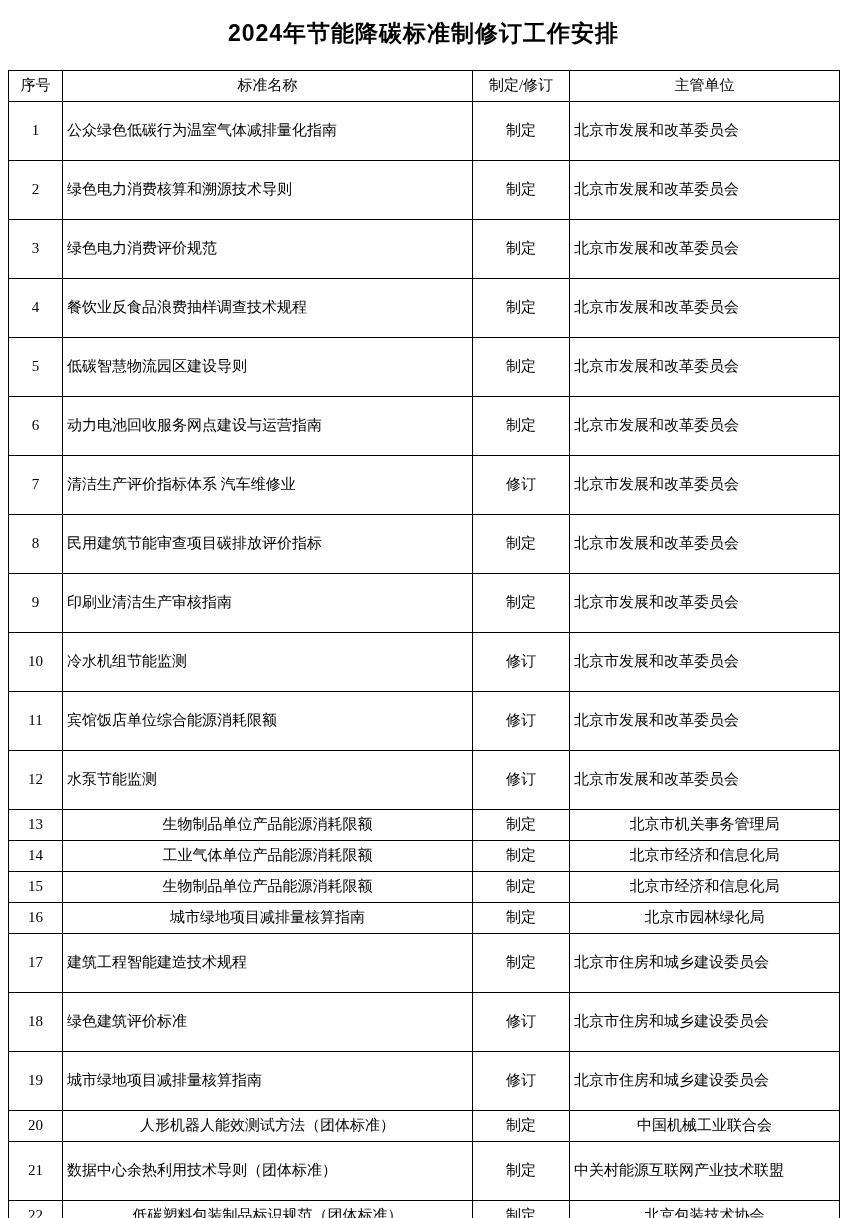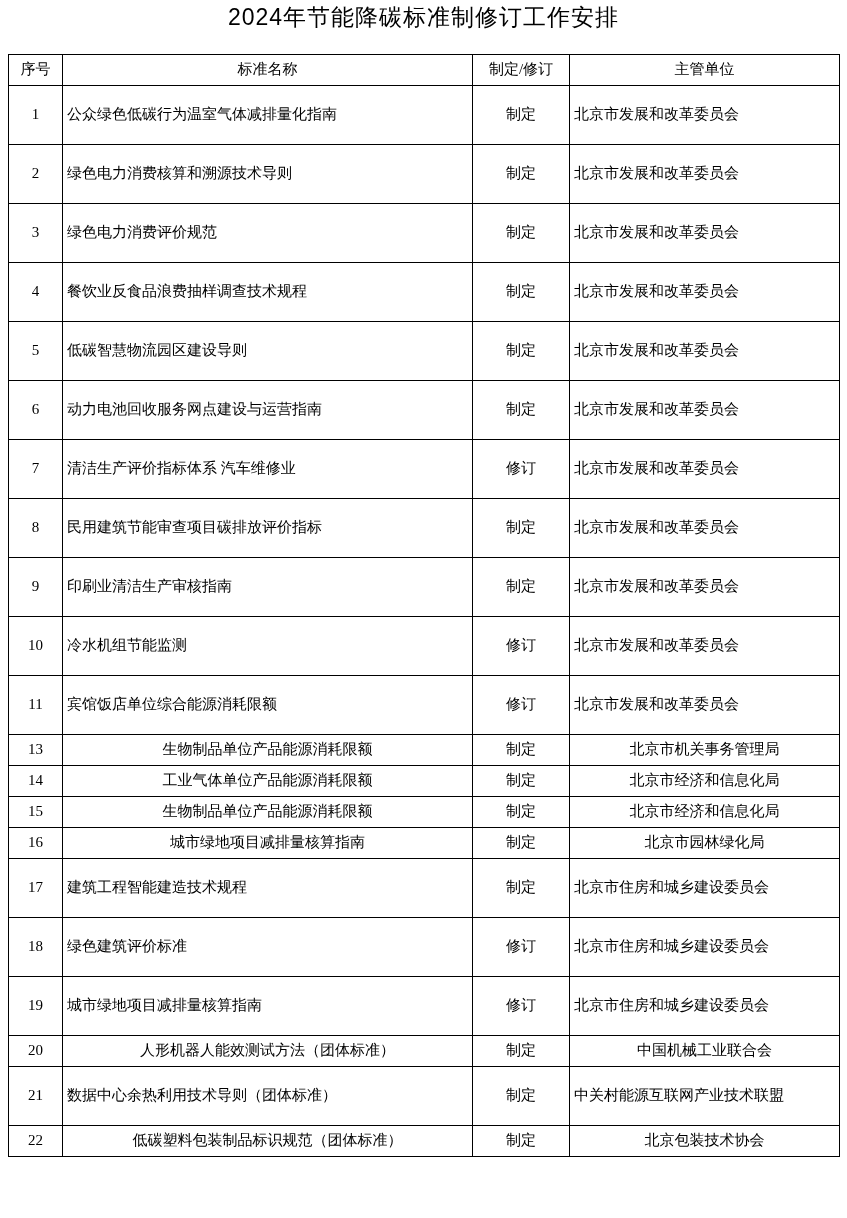--- a/index.html
+++ b/index.html
@@ -13,23 +13,23 @@
     color: #000000;
   }
   .page {
     width: 847px;
     box-sizing: border-box;
     padding: 0 8px;
   }
   .doc-title {
     text-align: center;
     font-size: 23px;
-    font-weight: normal;
+    font-weight: bold;
     letter-spacing: 1px;
-    padding: 4px 0 10px 0;
+    padding: 20px 0 10px 0;
     line-height: 1.2;
   }
   table.std-table {
     border-collapse: collapse;
     width: 831px;
     margin: 12px auto;
     table-layout: fixed;
     font-family: Liberation Serif, serif;
   }
   table.std-table th,
@@ -149,20 +149,26 @@
           <td class="cell-name">冷水机组节能监测</td>
           <td class="cell-type">修订</td>
           <td class="cell-org">北京市发展和改革委员会</td>
         </tr>
         <tr class="tall">
           <td class="cell-no">11</td>
           <td class="cell-name">宾馆饭店单位综合能源消耗限额</td>
           <td class="cell-type">修订</td>
           <td class="cell-org">北京市发展和改革委员会</td>
         </tr>
+        <tr class="tall">
+          <td class="cell-no">12</td>
+          <td class="cell-name">水泵节能监测</td>
+          <td class="cell-type">修订</td>
+          <td class="cell-org">北京市发展和改革委员会</td>
+        </tr>
         <tr class="short">
           <td class="cell-no">13</td>
           <td class="cell-name">生物制品单位产品能源消耗限额</td>
           <td class="cell-type">制定</td>
           <td class="cell-org">北京市机关事务管理局</td>
         </tr>
         <tr class="short">
           <td class="cell-no">14</td>
           <td class="cell-name">工业气体单位产品能源消耗限额</td>
           <td class="cell-type">制定</td>

